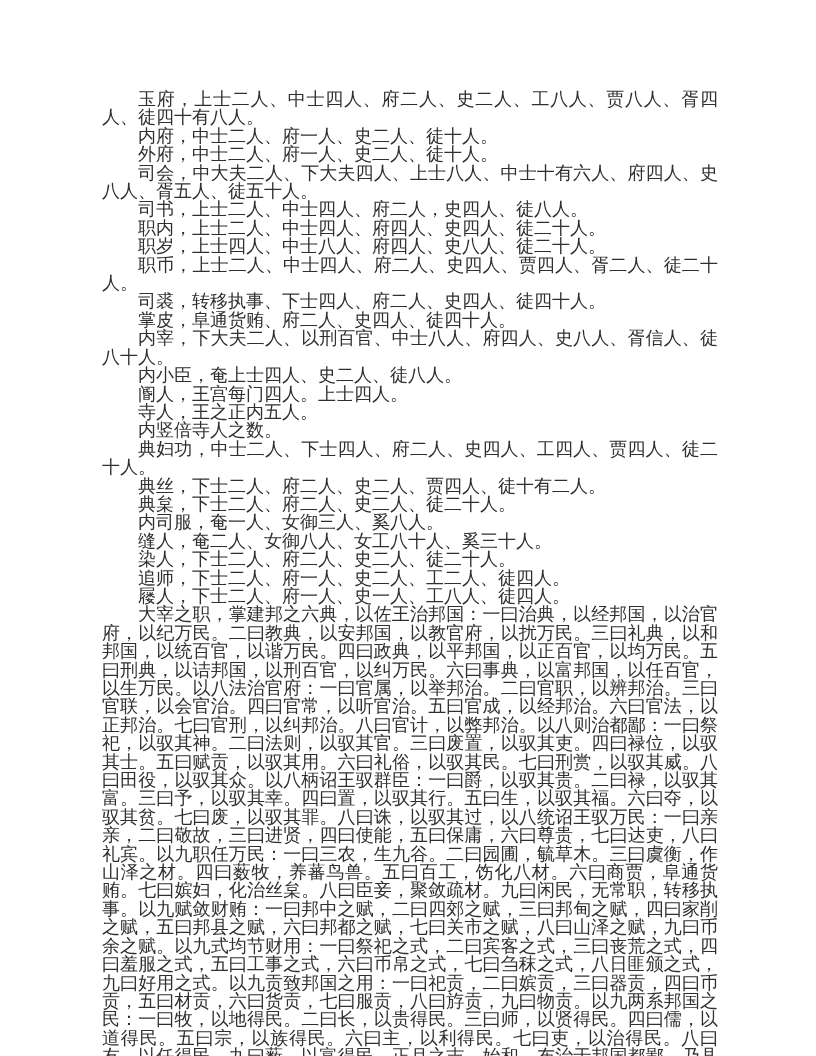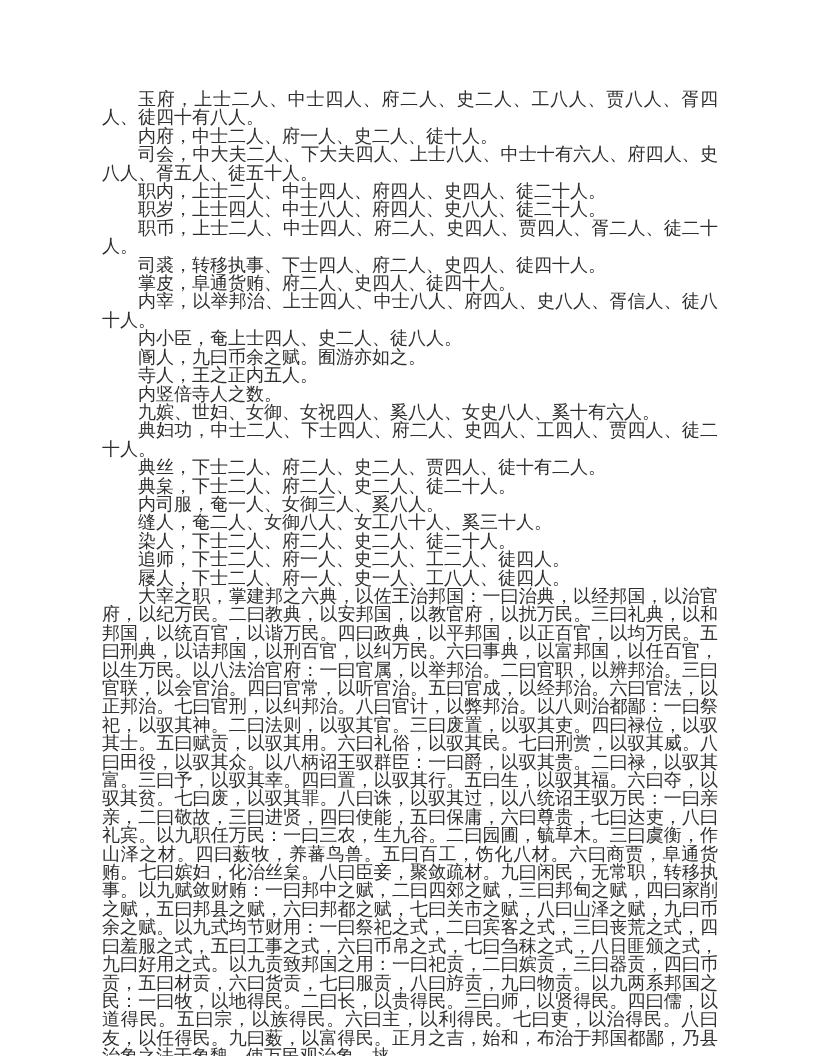--- a/index.html
+++ b/index.html
@@ -34,32 +34,33 @@
     overflow-wrap: anywhere;
   }
 </style>
 </head>
 <body>
 
 <div class="page" style="background: rgb(255, 255, 255);">
   <div class="content" style="color: rgb(47, 47, 47);">
     <p>玉府，上士二人、中士四人、府二人、史二人、工八人、贾八人、胥四人、徒四十有八人。</p>
     <p>内府，中士二人、府一人、史二人、徒十人。</p>
+    <p>外府，中士二人、府一人、史二人、徒十人。</p>
     <p>司会，中大夫二人、下大夫四人、上士八人、中士十有六人、府四人、史八人、胥五人、徒五十人。</p>
+    <p>司书，上士二人、中士四人、府二人，史四人、徒八人。</p>
     <p>职内，上士二人、中士四人、府四人、史四人、徒二十人。</p>
     <p>职岁，上士四人、中士八人、府四人、史八人、徒二十人。</p>
     <p>职币，上士二人、中士四人、府二人、史四人、贾四人、胥二人、徒二十人。</p>
     <p>司裘，转移执事、下士四人、府二人、史四人、徒四十人。</p>
     <p>掌皮，阜通货贿、府二人、史四人、徒四十人。</p>
-    <p>内宰，以举邦治、上士四人、中士八人、府四人、史八人、胥信人、徒八十人。</p>
+    <p>内宰，下大夫二人、以刑百官、中士八人、府四人、史八人、胥信人、徒八十人。</p>
     <p>内小臣，奄上士四人、史二人、徒八人。</p>
-    <p>阍人，九曰币余之赋。囿游亦如之。</p>
+    <p>阍人，王宫每门四人。上士四人。</p>
     <p>寺人，王之正内五人。</p>
     <p>内竖倍寺人之数。</p>
-    <p>九嫔、世妇、女御、女祝四人、奚八人、女史八人、奚十有六人。</p>
     <p>典妇功，中士二人、下士四人、府二人、史四人、工四人、贾四人、徒二十人。</p>
     <p>典丝，下士二人、府二人、史二人、贾四人、徒十有二人。</p>
     <p>典枲，下士二人、府二人、史二人、徒二十人。</p>
     <p>内司服，奄一人、女御三人、奚八人。</p>
     <p>缝人，奄二人、女御八人、女工八十人、奚三十人。</p>
     <p>染人，下士二人、府二人、史二人、徒二十人。</p>
     <p>追师，下士二人、府一人、史二人、工二人、徒四人。</p>
     <p>屦人，下士二人、府一人、史一人、工八人、徒四人。</p>
     <p>大宰之职，掌建邦之六典，以佐王治邦国：一曰治典，以经邦国，以治官府，以纪万民。二曰教典，以安邦国，以教官府，以扰万民。三曰礼典，以和邦国，以统百官，以谐万民。四曰政典，以平邦国，以正百官，以均万民。五曰刑典，以诘邦国，以刑百官，以纠万民。六曰事典，以富邦国，以任百官，以生万民。以八法治官府：一曰官属，以举邦治。二曰官职，以辨邦治。三曰官联，以会官治。四曰官常，以听官治。五曰官成，以经邦治。六曰官法，以正邦治。七曰官刑，以纠邦治。八曰官计，以弊邦治。以八则治都鄙：一曰祭祀，以驭其神。二曰法则，以驭其官。三曰废置，以驭其吏。四曰禄位，以驭其士。五曰赋贡，以驭其用。六曰礼俗，以驭其民。七曰刑赏，以驭其威。八曰田役，以驭其众。以八柄诏王驭群臣：一曰爵，以驭其贵。二曰禄，以驭其富。三曰予，以驭其幸。四曰置，以驭其行。五曰生，以驭其福。六曰夺，以驭其贫。七曰废，以驭其罪。八曰诛，以驭其过，以八统诏王驭万民：一曰亲亲，二曰敬故，三曰进贤，四曰使能，五曰保庸，六曰尊贵，七曰达吏，八曰礼宾。以九职任万民：一曰三农，生九谷。二曰园圃，毓草木。三曰虞衡，作山泽之材。四曰薮牧，养蕃鸟兽。五曰百工，饬化八材。六曰商贾，阜通货贿。七曰嫔妇，化治丝枲。八曰臣妾，聚敛疏材。九曰闲民，无常职，转移执事。以九赋敛财贿：一曰邦中之赋，二曰四郊之赋，三曰邦甸之赋，四曰家削之赋，五曰邦县之赋，六曰邦都之赋，七曰关市之赋，八曰山泽之赋，九曰币余之赋。以九式均节财用：一曰祭祀之式，二曰宾客之式，三曰丧荒之式，四曰羞服之式，五曰工事之式，六曰币帛之式，七曰刍秣之式，八日匪颁之式，九曰好用之式。以九贡致邦国之用：一曰祀贡，二曰嫔贡，三曰器贡，四曰币贡，五曰材贡，六曰货贡，七曰服贡，八曰斿贡，九曰物贡。以九两系邦国之民：一曰牧，以地得民。二曰长，以贵得民。三曰师，以贤得民。四曰儒，以道得民。五曰宗，以族得民。六曰主，以利得民。七曰吏，以治得民。八曰友，以任得民。九曰薮，以富得民。正月之吉，始和，布治于邦国都鄙，乃县治象之法于象魏，使万民观治象，挟</p>
   </div>

